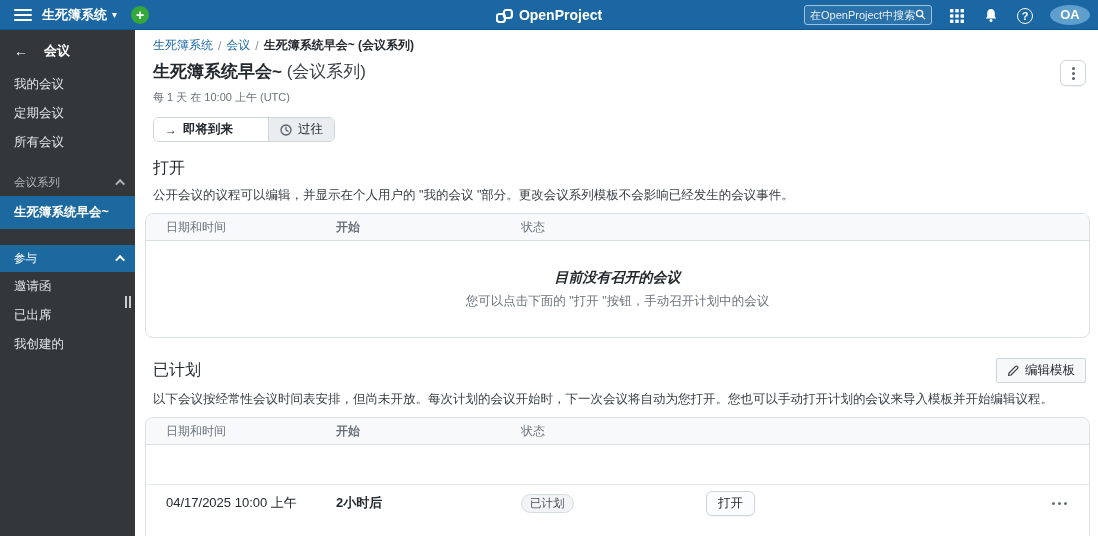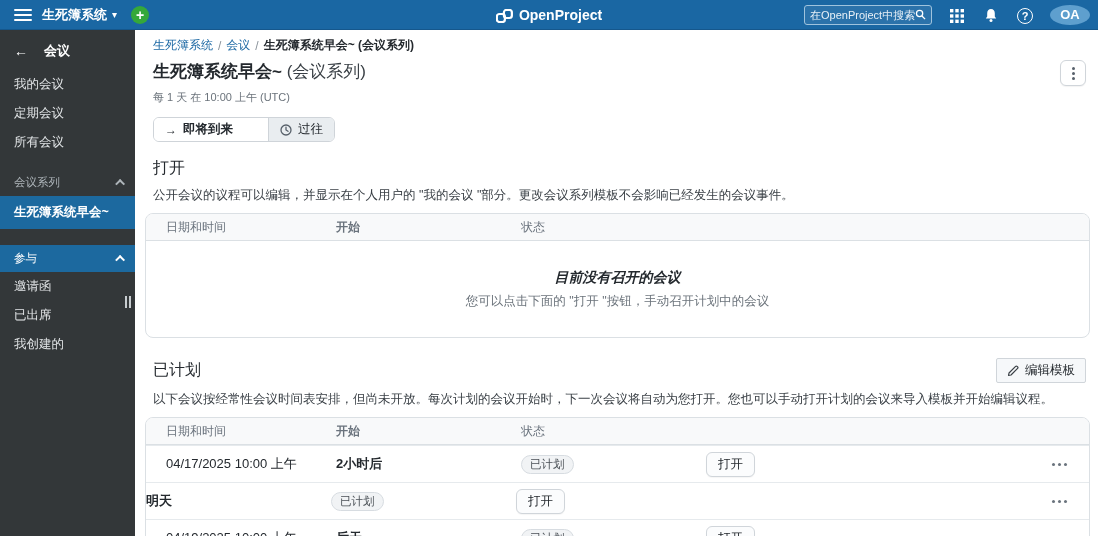--- a/index.html
+++ b/index.html
@@ -71,21 +71,21 @@
 
   .edit-template-btn { margin-left:auto; margin-right:4px; display:flex; align-items:center; gap:6px; background:#f6f8fa;
     border:1px solid #d0d5da; border-radius:2px; padding:3px 10px; font-size:12.5px; color:#24292e; cursor:pointer; }
 
   .mtable { border:1px solid #dbe0e4; border-radius:8px; margin-top:9px; overflow:hidden; background:#fff; }
   .mt-header { display:flex; background:#f8f9fa; border-bottom:1px solid #dbe0e4; height:27px; align-items:center;
     font-size:12px; color:#6a737d; }
   .mt-header .c1, .mt-row .c1 { width:190px; padding-left:20px; flex-shrink:0; }
   .mt-header .c2, .mt-row .c2 { width:185px; flex-shrink:0;font-weight:bold; }
   .mt-header .c3, .mt-row .c3 { width:185px; flex-shrink:0; }
-  .mt-row { display:flex; align-items:center; height:37px; border-top:1px solid #e6eaed; font-size:13px; color:#24292e; }
+  .mt-row { display:flex; align-items:center; height:37px; border-top:1px solid #e6eaed; font-size:13px; color:#24292e;margin-top:39px; }
   .mt-row:first-of-type { border-top:none; }
   .status-badge { display:inline-block; background:#f1f3f5; border:1px solid #d7dce1; border-radius:10px;
     padding:1px 8px; font-size:11.5px; color:#4a5056; }
   .open-btn { background:#fbfcfd; border:1px solid #d0d5da; border-radius:6px; padding:3px 11px; font-size:12.5px;
     color:#24292e; cursor:pointer; box-shadow:0 1px 1px rgba(0,0,0,0.04); }
   .row-more { margin-left:auto; margin-right:22px; display:flex; gap:3px; cursor:pointer; }
   .row-more i { width:3px; height:3px; border-radius:50%; background:#6a737d; display:block; }
 
   .empty-area { height:96px; display:flex; flex-direction:column; align-items:center; justify-content:center; gap:6px; }
   .empty-title { font-size:14px; font-weight:bold; color:#24292e;font-style:italic; }

